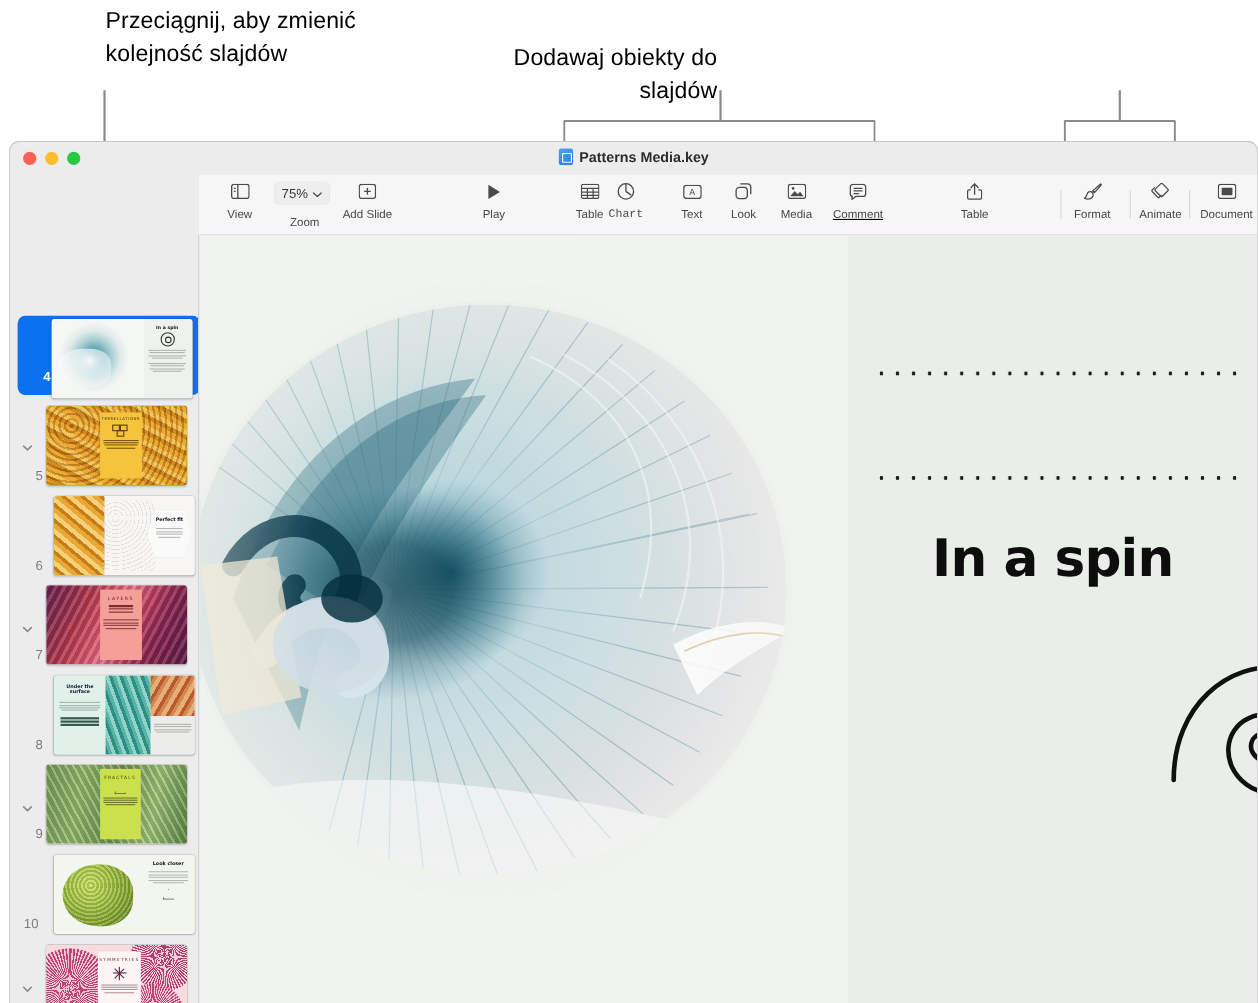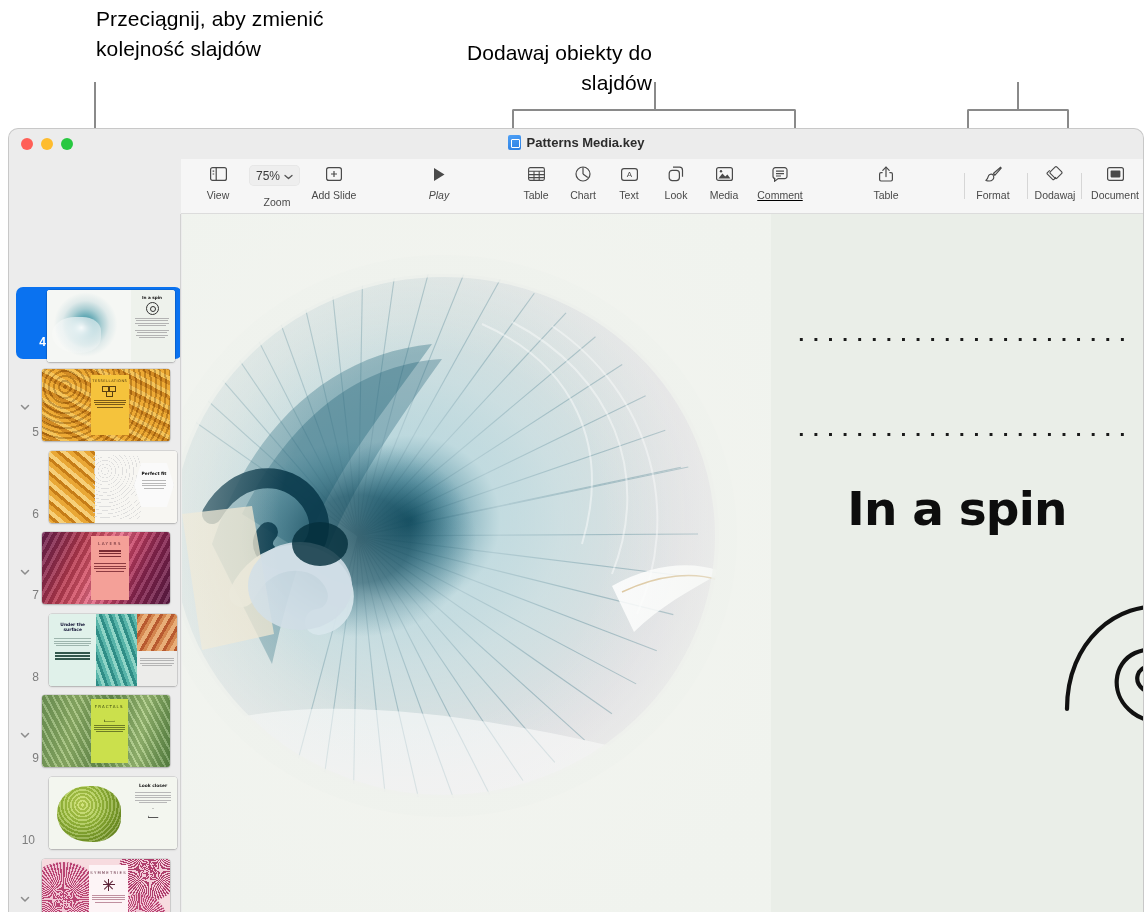--- a/index.html
+++ b/index.html
@@ -231,21 +231,21 @@
         <span class="tb-glyph">
           <svg width="16" height="14" viewBox="0 0 16 14" fill="none" stroke="#4a4a4a" stroke-width="1.2">
             <rect x="0.6" y="0.6" width="14.8" height="12.8" rx="2.2"></rect>
             <line x1="8" y1="4" x2="8" y2="10"></line>
             <line x1="5" y1="7" x2="11" y2="7"></line>
           </svg>
         </span>
         <span class="tb-label">Add Slide</span>
       </div>
 
-      <div class="tb-item" style="left:402px;font-style:italic;">
+      <div class="tb-item" style="left:412px;">
         <span class="tb-glyph">
           <svg width="14" height="15" viewBox="0 0 14 15">
               <path d="M2 1 L12.5 7.5 L2 14 Z" fill="#4a4a4a"></path>
             </svg>
         </span>
         <span class="tb-label">Play</span>
       </div>
 
       <div class="tb-item" style="left:499px;">
         <span class="tb-glyph">
@@ -254,21 +254,21 @@
             <line x1="0.6" y1="4.2" x2="16.4" y2="4.2"></line>
             <line x1="0.6" y1="7.6" x2="16.4" y2="7.6"></line>
             <line x1="0.6" y1="10.6" x2="16.4" y2="10.6"></line>
             <line x1="6" y1="4.2" x2="6" y2="13.4"></line>
             <line x1="11.2" y1="4.2" x2="11.2" y2="13.4"></line>
           </svg>
         </span>
         <span class="tb-label">Table</span>
       </div>
 
-      <div class="tb-item" style="left:546px;">
+      <div class="tb-item" style="left:532px;font-family:Liberation Mono, monospace;">
         <span class="tb-glyph">
           <svg width="16" height="16" viewBox="0 0 16 16" fill="none" stroke="#4a4a4a" stroke-width="1.2">
             <circle cx="8" cy="8" r="7"></circle>
             <line x1="8" y1="8" x2="8" y2="1.2"></line>
             <line x1="8" y1="8" x2="12.8" y2="11.4"></line>
           </svg>
         </span>
         <span class="tb-label">Chart</span>
       </div>
 
@@ -341,21 +341,21 @@
 
       <div class="tb-sep" style="left:1018px;"></div>
 
       <div class="tb-item" style="left:1018px;">
         <span class="tb-glyph">
           <svg width="19" height="16" viewBox="0 0 19 16" fill="none" stroke="#4a4a4a" stroke-width="1.15" stroke-linejoin="round">
             <rect x="5.4" y="2.1" width="9.2" height="9.2" rx="1.4" transform="rotate(45 10 6.7)"></rect>
             <path d="M3.8 4.3 L1.4 6.7 a1 1 0 0 0 0 1.4 l5.2 5.2 a1 1 0 0 0 1.4 0 L10 11.2"></path>
           </svg>
         </span>
-        <span class="tb-label">Dodawaj</span>
+        <span class="tb-label">Animate</span>
       </div>
 
       <div class="tb-sep" style="left:1072px;"></div>
 
       <div class="tb-item" style="left:1078px;">
         <span class="tb-glyph">
           <svg width="17" height="14" viewBox="0 0 17 14" fill="none" stroke="#4a4a4a" stroke-width="1.2">
             <rect x="0.6" y="0.6" width="15.8" height="12.8" rx="2"></rect>
             <rect x="3.6" y="3.6" width="9.8" height="6.8" rx="0.8" fill="#4a4a4a" stroke="none"></rect>
           </svg>

